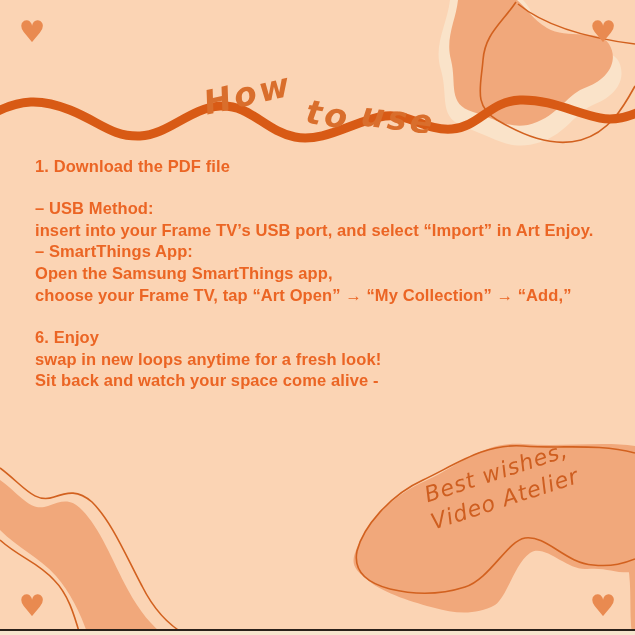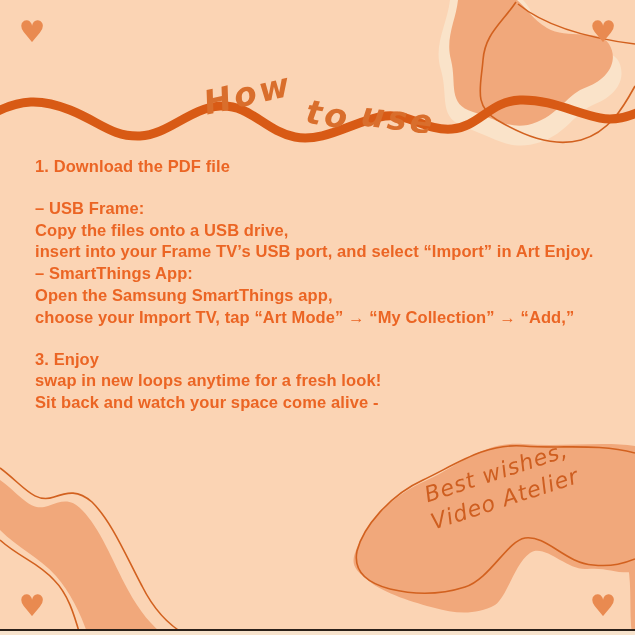--- a/index.html
+++ b/index.html
@@ -83,29 +83,28 @@
 
   <div class="title-word" id="word-how">How</div>
   <div class="title-word" id="word-to">to</div>
   <div class="title-word" id="word-use">use</div>
 
   <div class="body-text">
     <div class="para">
       <div class="line">1. Download the PDF file</div>
     </div>
     <div class="para">
-      <div class="line">– USB Frame:</div>
-      <div class="line">Copy the files onto a USB drive,</div>
+      <div class="line">– USB Method:</div>
       <div class="line">insert into your Frame TV’s USB port, and select “Import” in Art Enjoy.</div>
       <div class="line">– SmartThings App:</div>
       <div class="line">Open the Samsung SmartThings app,</div>
-      <div class="line">choose your Import TV, tap “Art Mode” → “My Collection” → “Add,”</div>
+      <div class="line">choose your Frame TV, tap “Art Open” → “My Collection” → “Add,”</div>
     </div>
     <div class="para">
-      <div class="line">3. Enjoy</div>
+      <div class="line">6. Enjoy</div>
       <div class="line">swap in new loops anytime for a fresh look!</div>
       <div class="line">Sit back and watch your space come alive -</div>
     </div>
   </div>
 
   <div class="signature">
     <div>Best wishes,</div>
     <div>Video Atelier</div>
   </div>
 

